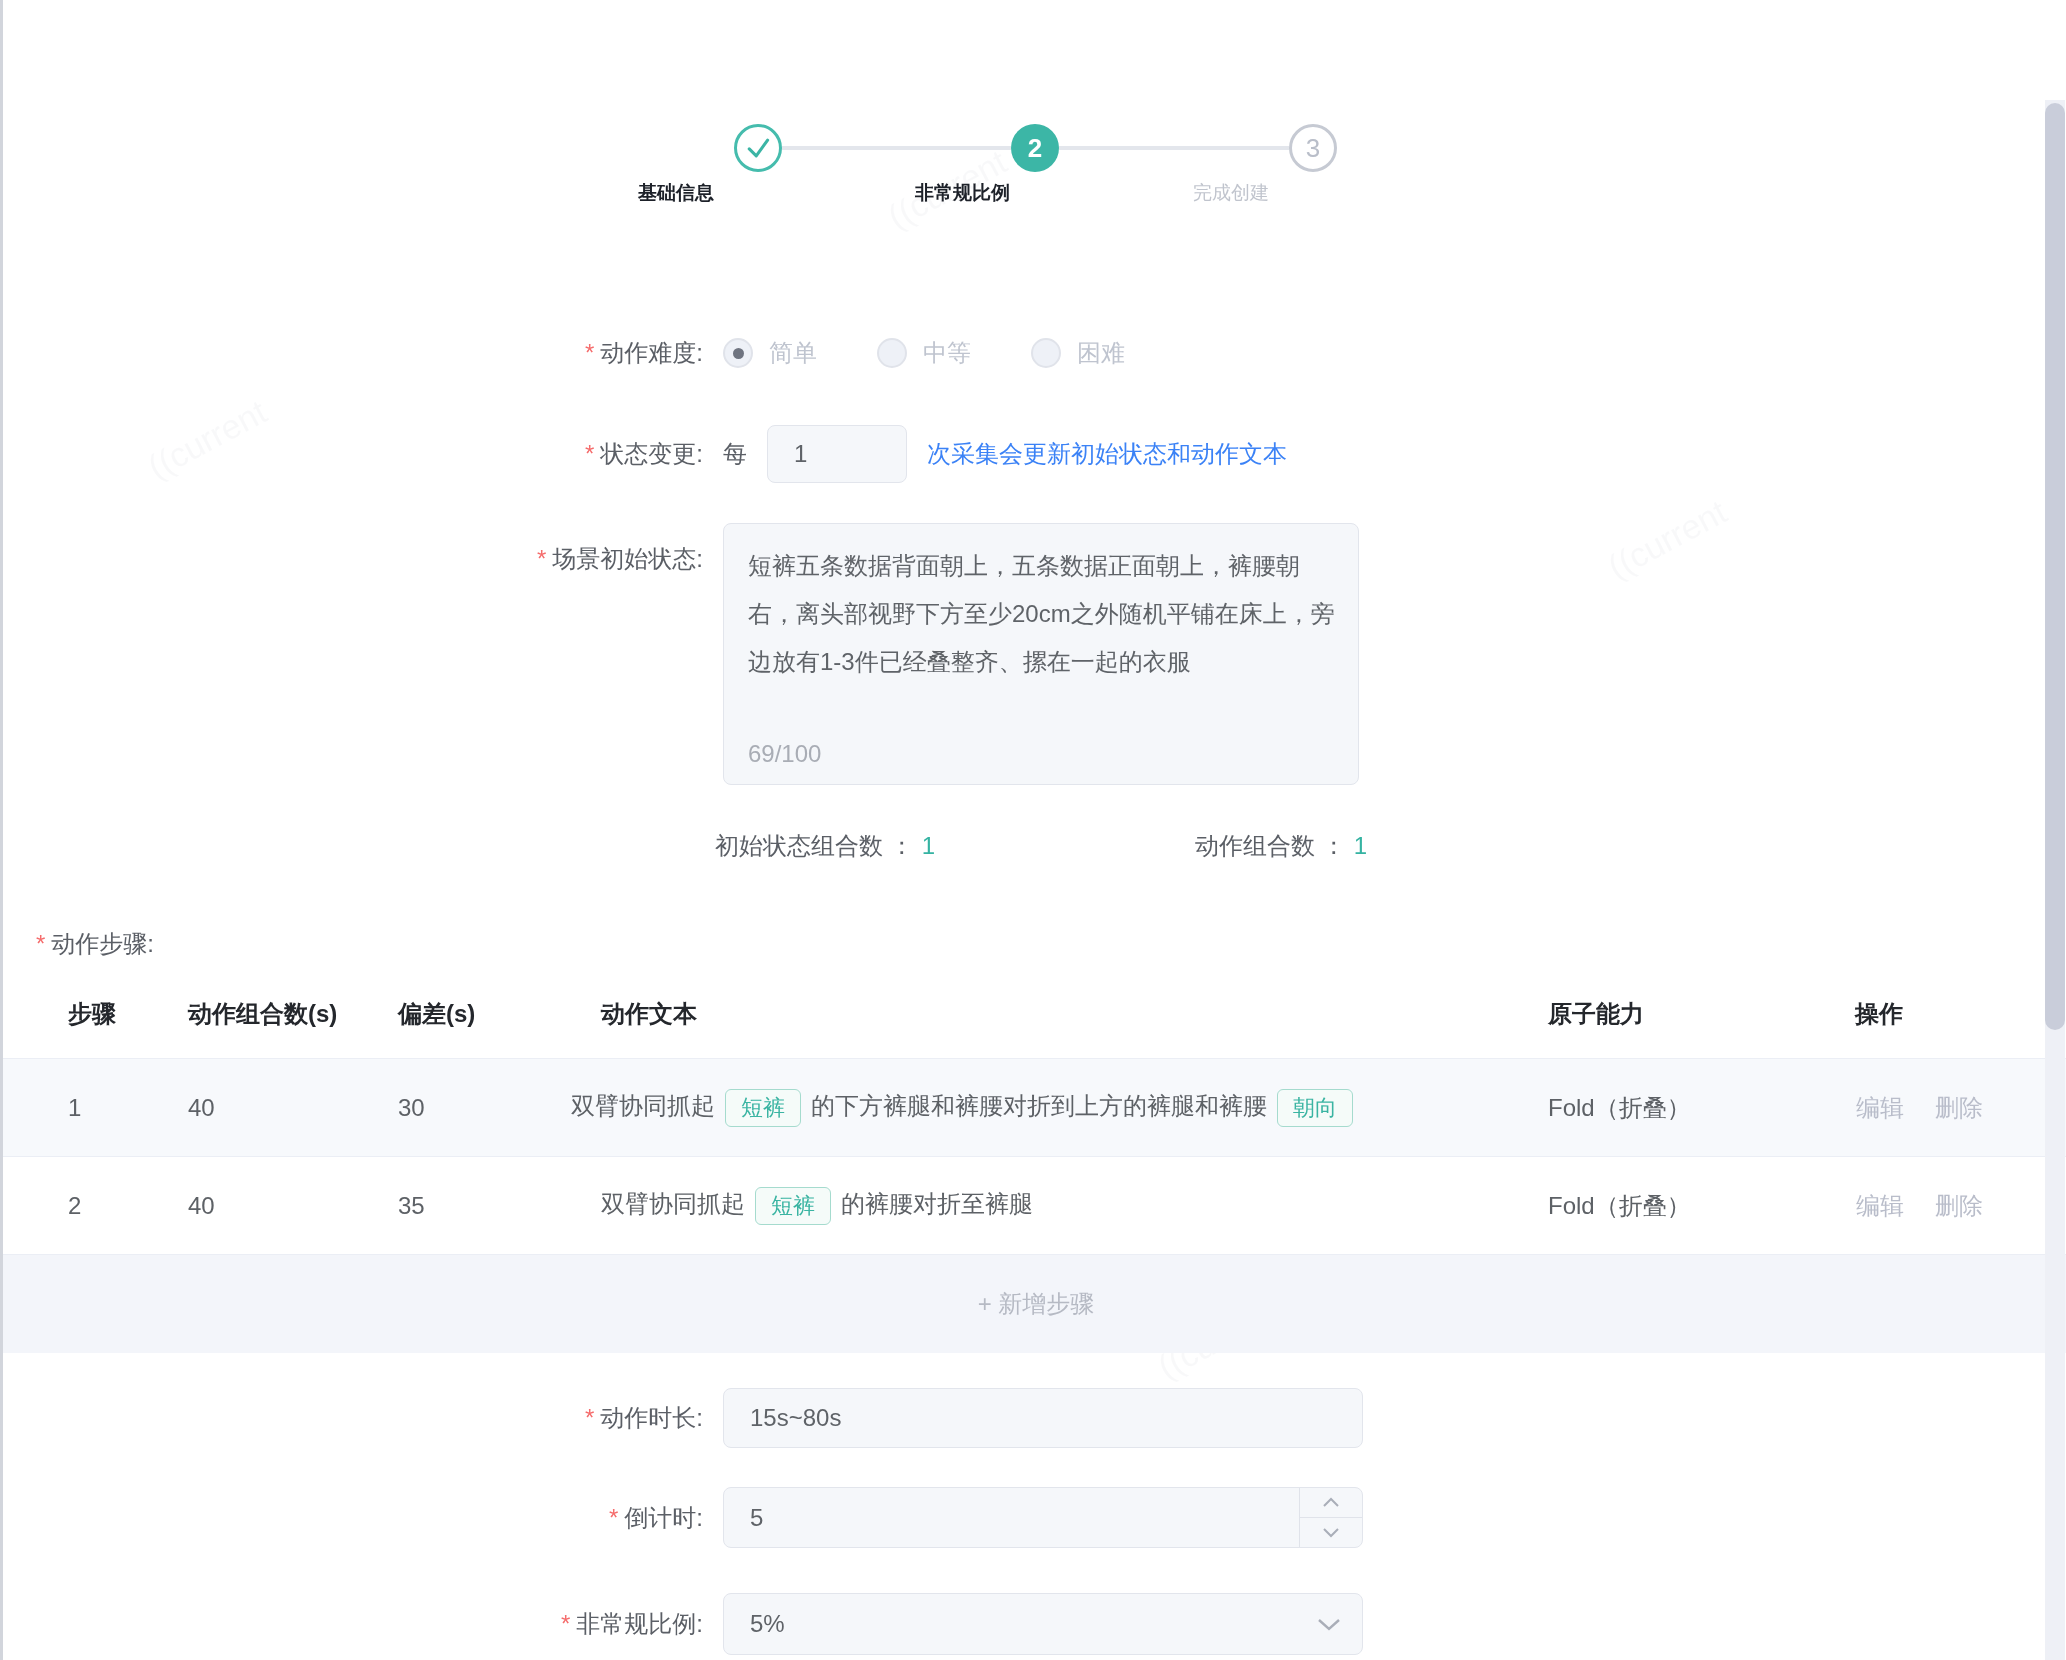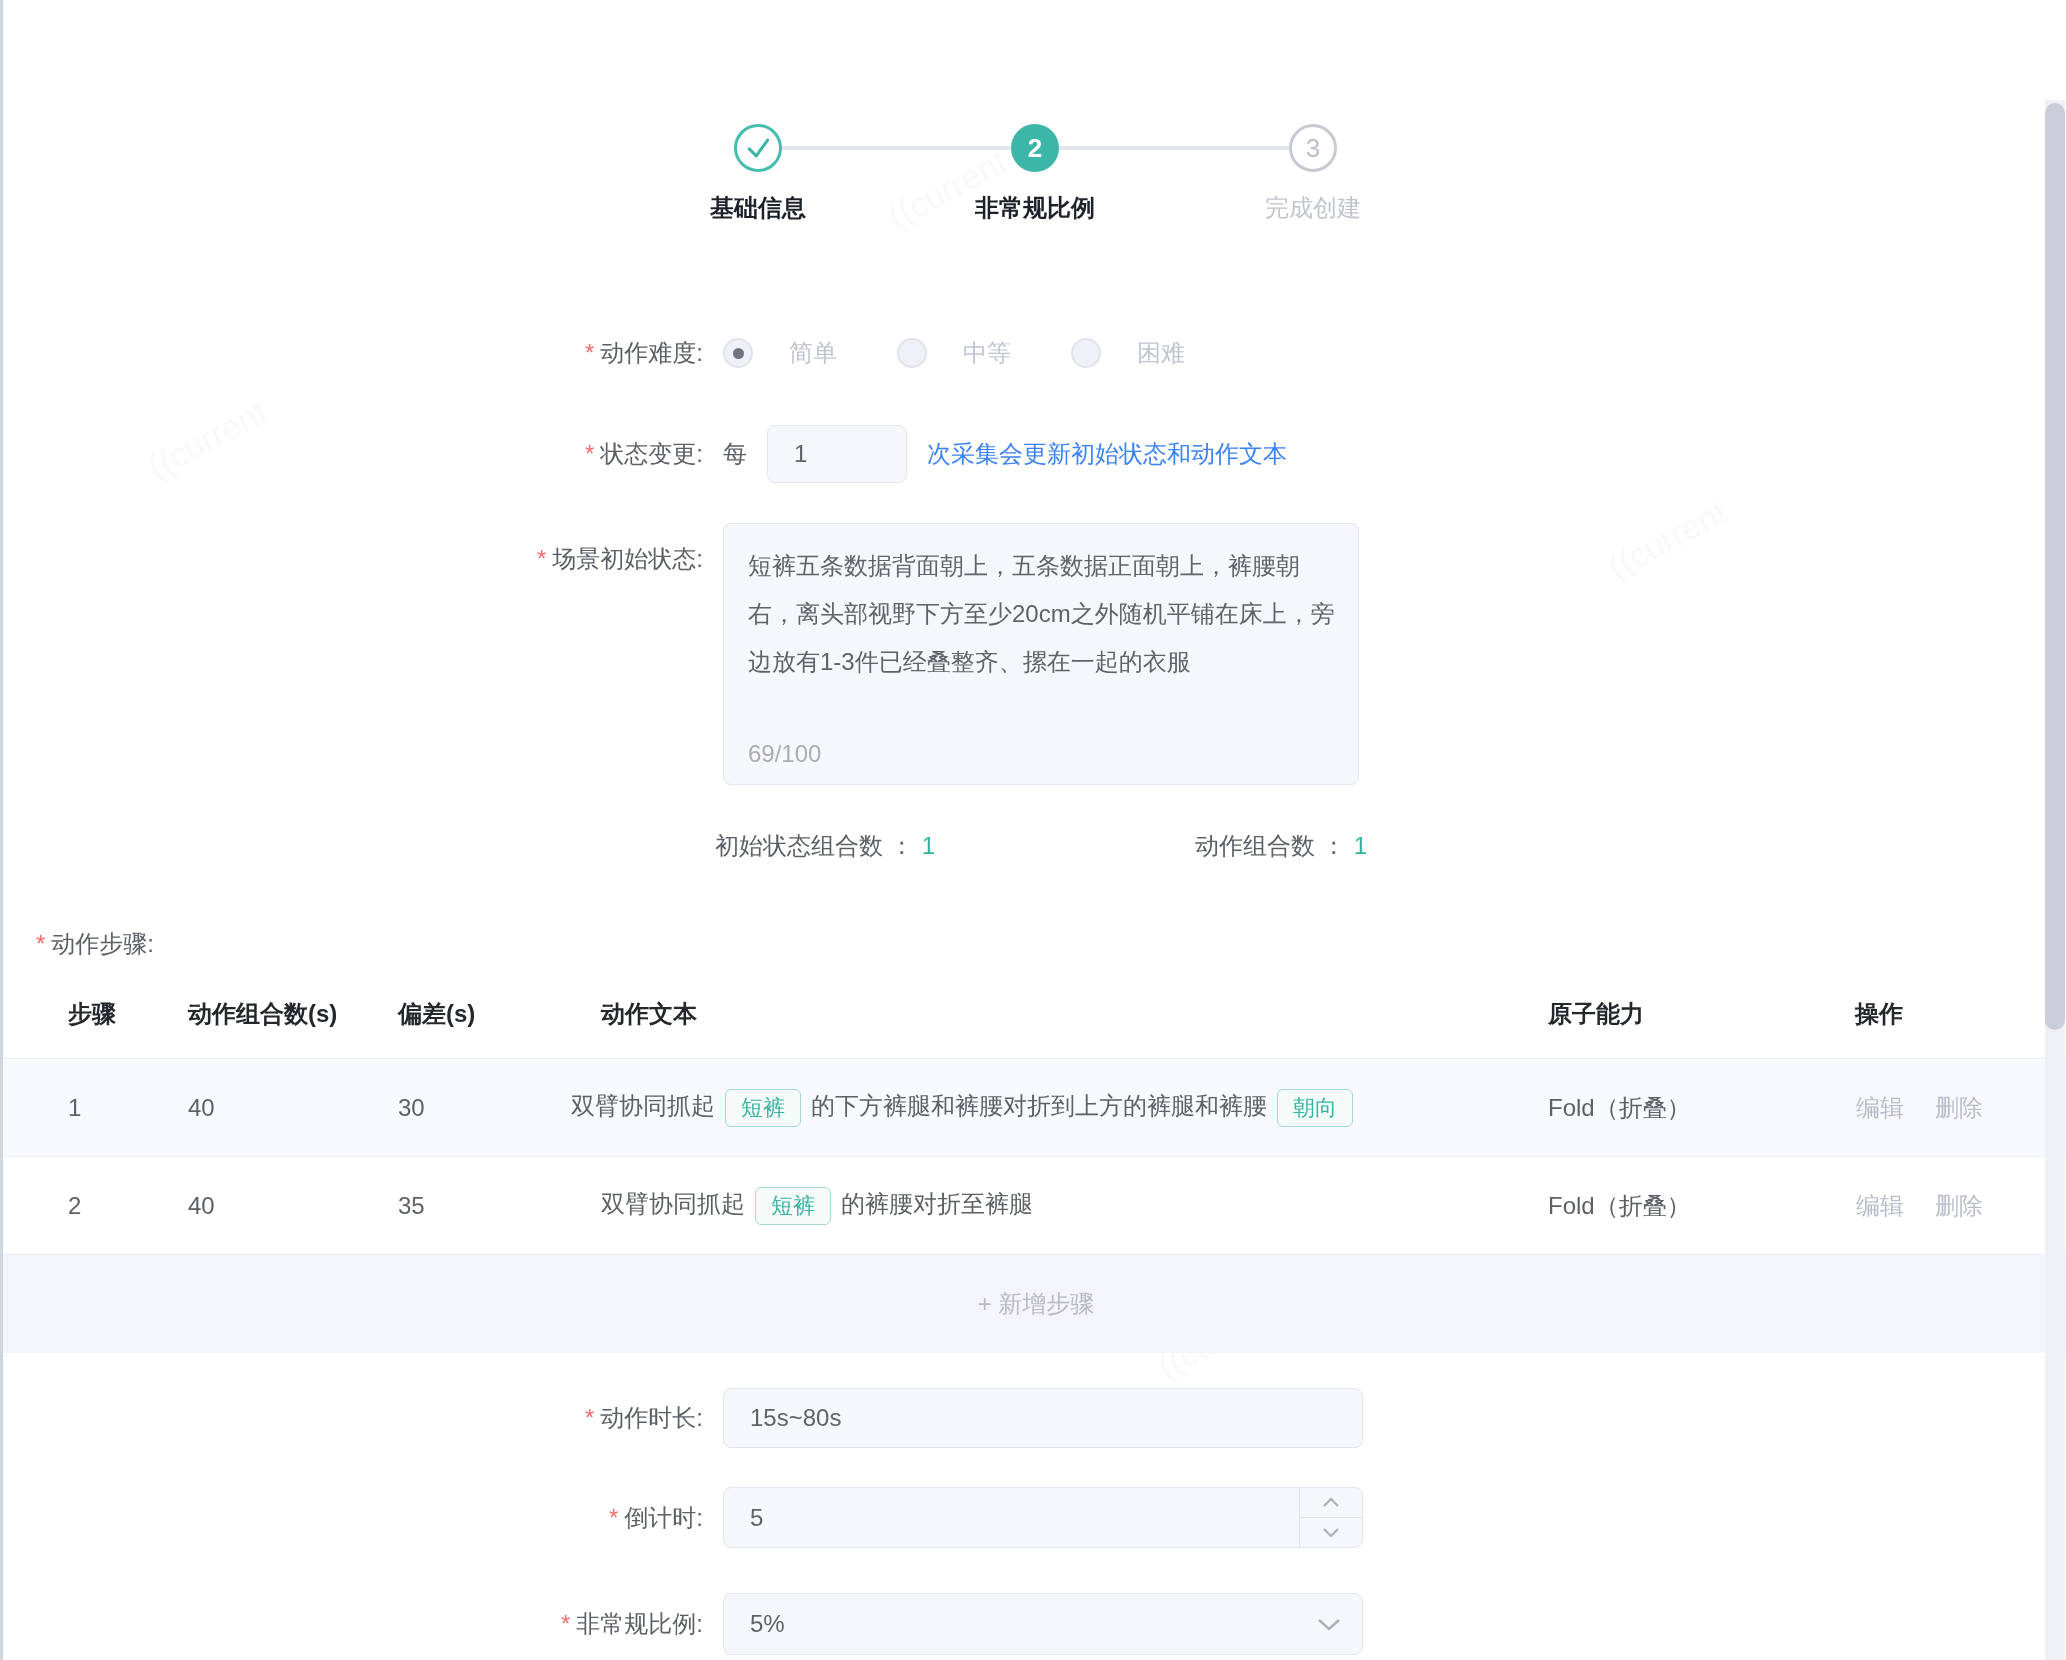--- a/index.html
+++ b/index.html
@@ -17,31 +17,31 @@
   
   .stepper{position:absolute;left:0;top:0;width:100%;height:240px;}
   .step-line{position:absolute;top:146px;height:4px;background:#e3e6ec;}
   .line1{left:779px;width:229px;}
   .line2{left:1056px;width:230px;}
   .step-circle{position:absolute;top:124px;width:48px;height:48px;border-radius:50%;box-sizing:border-box;
     display:flex;align-items:center;justify-content:center;font-size:26px;background:#fff;}
   .s1{left:731px;border:3px solid #45bcad;}
   .s2{left:1008px;background:#3cb6a6;color:#fff;font-weight:700;}
   .s3{left:1286px;border:3px solid #c6cad3;color:#b9bec9;}
-  .step-label{position:absolute;top:192px;width:240px;text-align:center;font-size:24px;}
+  .step-label{position:absolute;top:180px;width:240px;text-align:left;font-size:19px;}
   .l1{left:635px;color:#1d2129;font-weight:700;}
   .l2{left:912px;color:#1d2129;font-weight:700;}
   .l3{left:1190px;color:#c0c4cd;font-weight:400;}
   
   .form-row{position:absolute;left:0;width:2066px;display:flex;align-items:center;font-size:24px;}
   .flabel{width:700px;text-align:right;color:#5b5f66;flex:none;}
   .req{color:#f56c6c;margin-right:6px;}
   .fcontrol{margin-left:20px;display:flex;align-items:center;}
   
-  .radio-item{display:flex;align-items:center;margin-right:60px;gap:20px;}
+  .radio-item{display:flex;align-items:center;margin-right:60px;}
   .radio-circle{width:30px;height:30px;border-radius:50%;background:#eef1f7;border:2px solid #e0e3ea;box-sizing:border-box;
     display:flex;align-items:center;justify-content:center;}
   .radio-dot{width:11px;height:11px;border-radius:50%;background:#6f7480;}
   .radio-label{margin-left:16px;color:#bfc4cf;}
   
   .gray-input{background:#f5f7fa;border:1px solid #e2e5ec;border-radius:8px;box-sizing:border-box;
     display:flex;align-items:center;color:#5f6368;font-size:24px;}
   .small-input{width:140px;height:58px;padding-left:26px;}
   .suffix-text{margin-left:20px;color:#3b82f6;}
   .prefix-text{margin-right:0;color:#5b5f66;}

